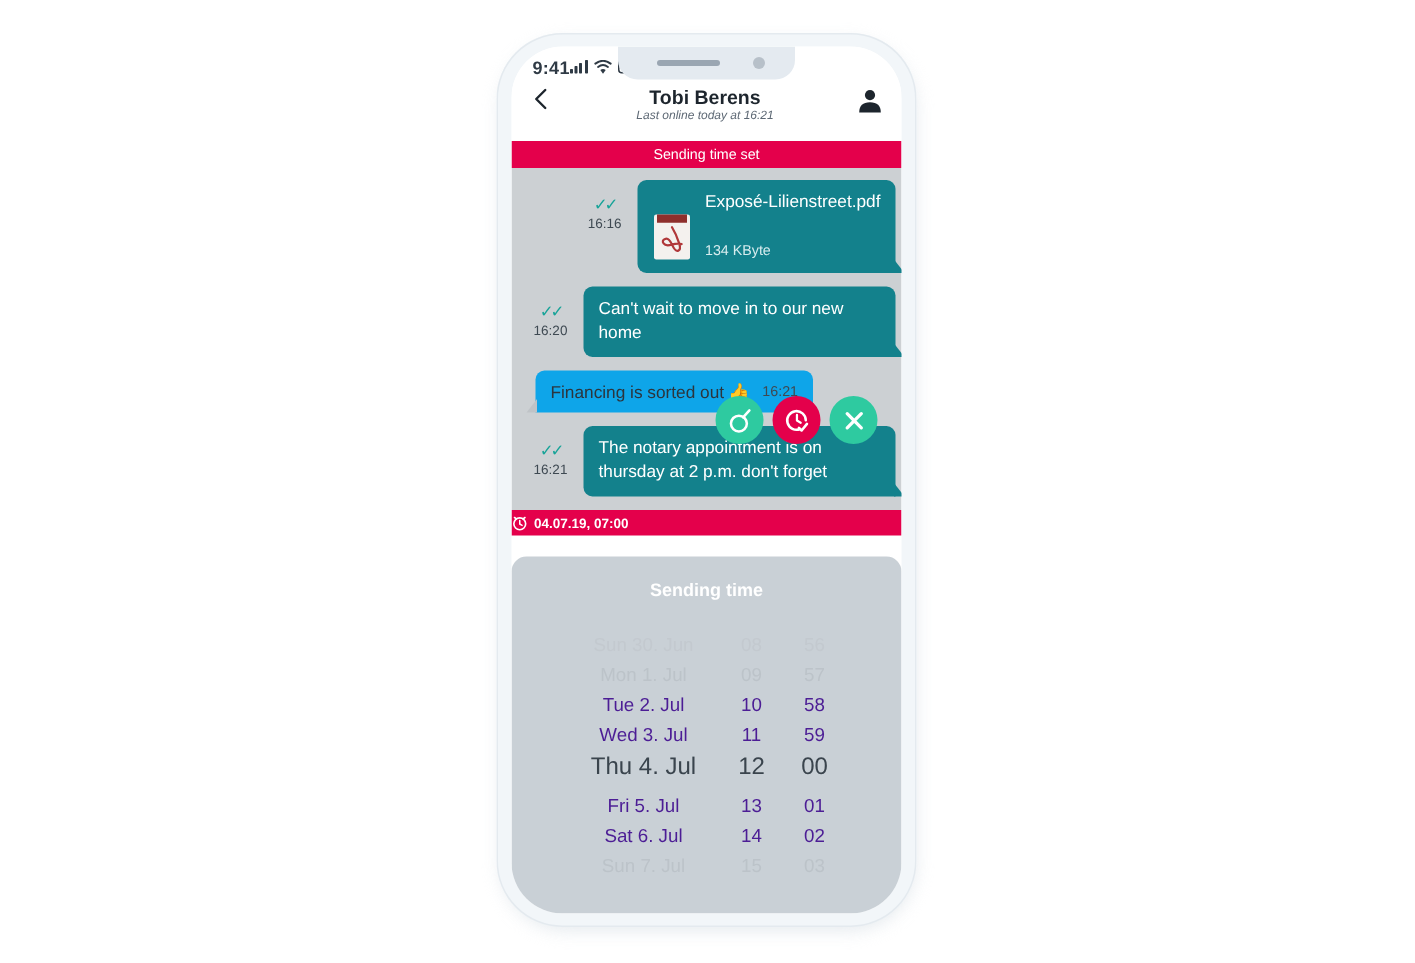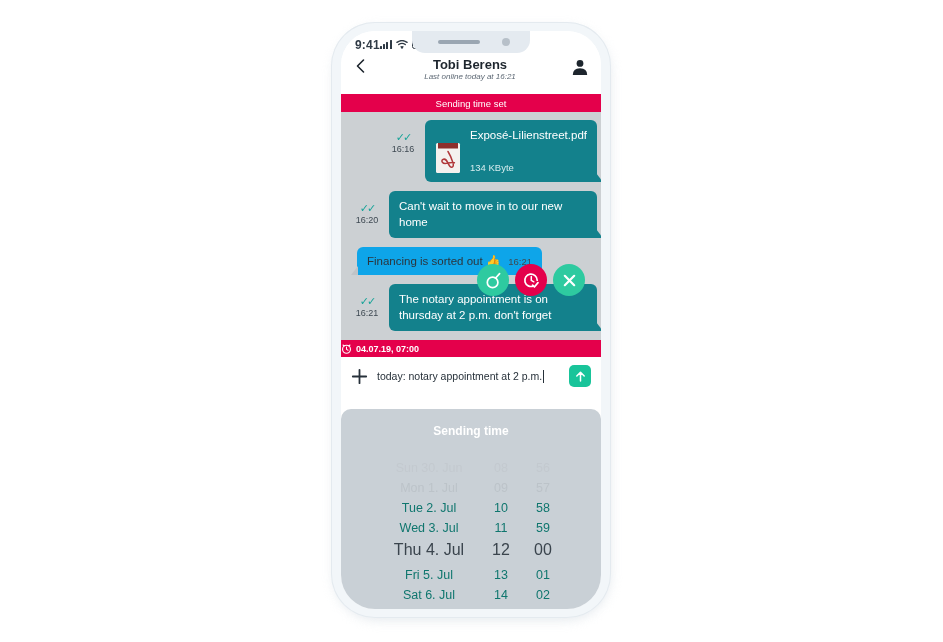--- a/index.html
+++ b/index.html
@@ -241,21 +241,21 @@
     position: absolute; left: 0; right: 0; top: 52px;
     padding: 0 38px;
   }
   .pk-row {
     display: flex; align-items: baseline;
     height: 20px; justify-content: space-between;
   }
   .pk-date { width: 100px; text-align: center; }
   .pk-h { width: 34px; text-align: center; }
   .pk-m { width: 40px; text-align: center; }
-  .pk-row span { font-size: 12.5px; color: #0f766e; }
+  .pk-row span { font-size: 12.5px; color: #4c1d95; }
   .pk-row.ghost span { color: #bcc3c9; }
   .pk-row.faint span { color: #c3c9cf; }
   .pk-row.selected { height: 27px; }
   .pk-row.selected span { font-size: 16px; color: #3a444d; }
 </style>
 </head>
 <body>
 
 <div class="canvas">
 
@@ -374,34 +374,20 @@
 
     <div class="schedule-bar">
       <svg width="11" height="11" viewBox="0 0 12 12">
         <circle cx="6" cy="6.8" r="4.3" stroke="#fff" stroke-width="1.2" fill="none"></circle>
         <path d="M6 4.4 L6 6.9 L7.7 7.9" stroke="#fff" stroke-width="1.1" fill="none" stroke-linecap="round"></path>
         <path d="M2.2 2.2 L3.6 3.2 M9.8 2.2 L8.4 3.2" stroke="#fff" stroke-width="1.2" stroke-linecap="round"></path>
       </svg>
       <span>04.07.19, 07:00</span>
     </div>
 
-    <div class="composer">
-      <svg class="plus-btn" viewBox="0 0 17 17">
-        <path d="M8.5 1.8 L8.5 15.2 M1.8 8.5 L15.2 8.5" stroke="#27313a" stroke-width="1.8" stroke-linecap="round"></path>
-      </svg>
-      <div class="composer-input" title="Write a message">
-        <span>today: notary appointment at 2 p.m.</span>
-          <span class="caret"></span>
-      </div>
-      <div class="send-btn">
-        <svg width="13" height="13" viewBox="0 0 13 13">
-          <path d="M6.5 11 L6.5 2.4 M2.8 6 L6.5 2.2 L10.2 6" stroke="#fff" stroke-width="1.5" fill="none" stroke-linecap="round" stroke-linejoin="round"></path>
-        </svg>
-      </div>
-    </div>
 
     <div class="picker">
       <div class="picker-title">Sending time</div>
       <div class="picker-wheel">
 
         <div class="pk-row faint">
           <span class="pk-date">Sun 30. Jun</span>
           <span class="pk-h">08</span>
           <span class="pk-m">56</span>
         </div>

